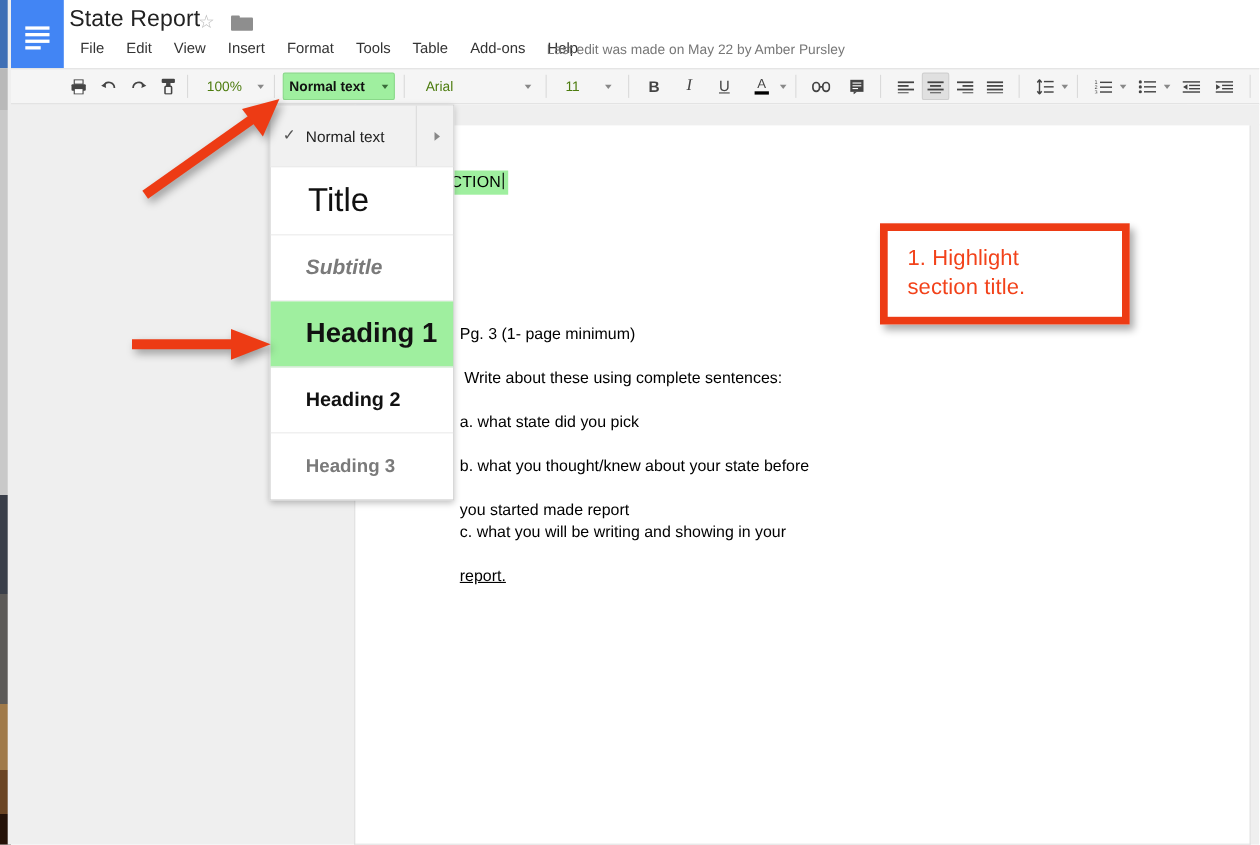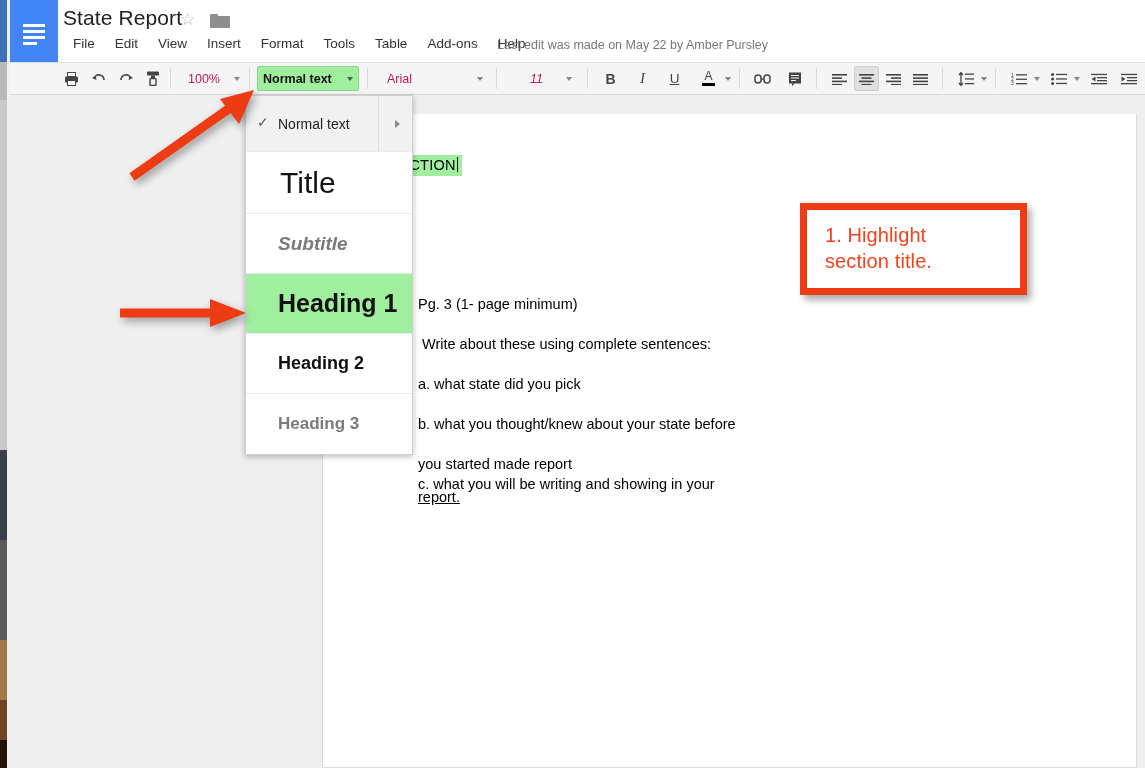--- a/index.html
+++ b/index.html
@@ -67,33 +67,33 @@
     display: flex; align-items: center;
   }
   .tb-sep { width: 1px; height: 21px; background: #dadada; margin: 0 4px; flex: none; }
   .tb-btn {
     height: 25px; min-width: 25px; display: flex; align-items: center; justify-content: center;
     margin: 0 1px; border-radius: 2px; flex: none; color: #444; font-size: 13px;
   }
   .tb-btn.active { background: #e0e0e0; border: 1px solid #cfcfcf; }
   .tb-txtbtn {
     height: 23px; display: flex; align-items: center; justify-content: space-between;
-    font-size: 12.5px; color: #be185d; padding: 0 5px; flex: none; white-space: nowrap;
+    font-size: 12.5px; color: #4d7c0f; padding: 0 5px; flex: none; white-space: nowrap;
   }
   .caret { display: inline-block; width: 0; height: 0; margin-left: 7px;
            border-left: 3.5px solid transparent; border-right: 3.5px solid transparent;
            border-top: 4px solid #888; }
   .zoom-ctl { width: 62px; margin-left: 8px; }
   .style-ctl {
     width: 102px; background: #9FEF9F; border: 1px solid #8ad98a; border-radius: 2px;
     font-weight: bold; color: #111; height: 25px; margin-left: 3px;
   }
   .style-ctl .caret { border-top-color: #3a6b3a; }
   .font-ctl { width: 106px; margin-left: 10px; }
-  .size-ctl { width: 52px; margin-left: 24px; font-style: italic; }
+  .size-ctl { width: 52px; margin-left: 8px; }
 
   .ic { font-family: "DejaVu Sans", sans-serif; }
 
   
   .ruler {
     position: absolute; left: 322px; top: 95px; width: 823px; height: 19px;
     background: #ffffff; border-bottom: 1px solid #e3e3e3; overflow: hidden;
   }
   .ruler .band { position: absolute; left: 0; top: 0; height: 19px; background: #fbfbfb; }
   .ruler .tick { position: absolute; top: 8px; width: 1px; height: 4px; background: #bdbdbd; }
@@ -458,21 +458,21 @@
   <div class="hl-intro">
     <span>INTRODUCTION</span><span class="caret-bar"></span>
   </div>
 
   <div class="doc-line" style="left:418px; top:295px;">Pg. 3 (1- page minimum)</div>
   <div class="doc-line" style="left:418px; top:335px;"> Write about these using complete sentences:</div>
   <div class="doc-line" style="left:418px; top:375px;text-align:center;">a. what state did you pick</div>
   <div class="doc-line" style="left:418px; top:415px;">b. what you thought/knew about your state before</div>
   <div class="doc-line" style="left:418px; top:455px;">you started made report</div>
   <div class="doc-line" style="left:418px; top:475px;">c. what you will be writing and showing in your</div>
-  <div class="doc-line" style="left:418px; top:488px;text-decoration:underline;">report.</div>
+  <div class="doc-line" style="left:418px; top:515px;text-decoration:underline;">report.</div>
 
   <div class="style-menu">
     <div class="sm-item sm-normal">
       <span class="check">✓</span>
       <span>Normal text</span>
       <span class="divider-v"></span>
       <span class="submenu-arrow"></span>
     </div>
     <div class="sm-item sm-title">
       <span>Title</span>

